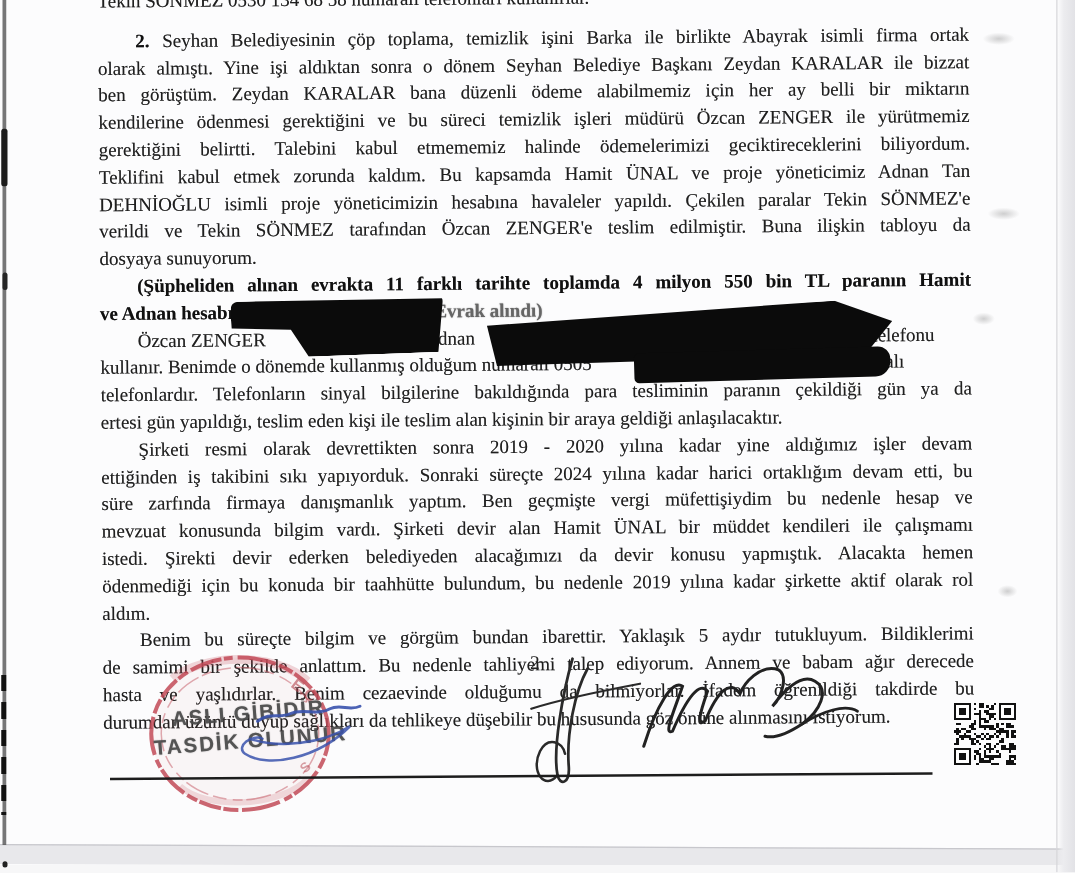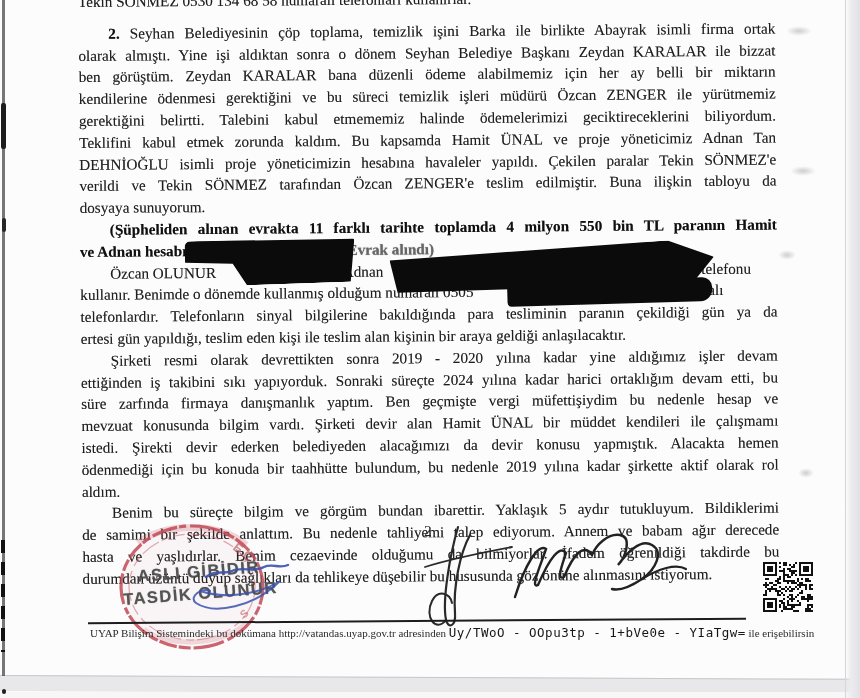--- a/index.html
+++ b/index.html
@@ -78,21 +78,21 @@
     <div class="tl jl">kendilerine ödenmesi gerektiğini ve bu süreci temizlik işleri müdürü Özcan ZENGER ile yürütmemiz</div>
     <div class="tl jl">gerektiğini belirtti. Talebini kabul etmememiz halinde ödemelerimizi geciktireceklerini biliyordum.</div>
     <div class="tl jl">Teklifini kabul etmek zorunda kaldım. Bu kapsamda Hamit ÜNAL ve proje yöneticimiz Adnan Tan</div>
     <div class="tl jl">DEHNİOĞLU isimli proje yöneticimizin hesabına havaleler yapıldı. Çekilen paralar Tekin SÖNMEZ'e</div>
     <div class="tl jl">verildi ve Tekin SÖNMEZ tarafından Özcan ZENGER'e teslim edilmiştir. Buna ilişkin tabloyu da</div>
     <div class="tl ll">dosyaya sunuyorum.</div>
 
     <div class="tl jl ind b">(Şüpheliden alınan evrakta 11 farklı tarihte toplamda 4 milyon 550 bin TL paranın Hamit</div>
     <div class="tl ll"><span class="b">ve Adnan hesabına gön</span><span class="faded-tail">derildiği görüldü. Evrak alındı)</span></div>
 
-    <div class="tl ll"><span class="sp" style="width:30px"></span><span>Özcan OLUNUR</span><span class="sp" style="width:120px"></span><span>, Adnan</span><span class="sp" style="width:318px"></span><span>telefonu</span></div>
+    <div class="tl ll"><span class="sp" style="width:30px"></span><span>Özcan ZENGER</span><span class="sp" style="width:120px"></span><span>, Adnan</span><span class="sp" style="width:318px"></span><span>telefonu</span></div>
     <div class="tl ll"><span>kullanır. Benimde o dönemde kullanmış olduğum numaralı 0505</span><span class="sp" style="width:196px"></span><span>numaralı</span></div>
     <div class="tl jl">telefonlardır. Telefonların sinyal bilgilerine bakıldığında para tesliminin paranın çekildiği gün ya da</div>
     <div class="tl ll">ertesi gün yapıldığı, teslim eden kişi ile teslim alan kişinin bir araya geldiği anlaşılacaktır.</div>
 
     <div class="tl jl ind">Şirketi resmi olarak devrettikten sonra 2019 - 2020 yılına kadar yine aldığımız işler devam</div>
     <div class="tl jl">ettiğinden iş takibini sıkı yapıyorduk. Sonraki süreçte 2024 yılına kadar harici ortaklığım devam etti, bu</div>
     <div class="tl jl">süre zarfında firmaya danışmanlık yaptım. Ben geçmişte vergi müfettişiydim bu nedenle hesap ve</div>
     <div class="tl jl">mevzuat konusunda bilgim vardı. Şirketi devir alan Hamit ÜNAL bir müddet kendileri ile çalışmamı</div>
     <div class="tl jl">istedi. Şirekti devir ederken belediyeden alacağımızı da devir konusu yapmıştık. Alacakta hemen</div>
     <div class="tl jl">ödenmediği için bu konuda bir taahhütte bulundum, bu nedenle 2019 yılına kadar şirkette aktif olarak rol</div>
@@ -128,27 +128,20 @@
   <div class="pageno">2</div>
   <svg class="sigs" width="340" height="135" viewBox="0 0 340 135">
     <path d="M78,22 C70,50 62,95 66,115 C68,124 76,122 75,108 C73,82 80,48 90,30" fill="none" stroke="#2a2a2a" stroke-width="2.2" stroke-linecap="round"></path>
     <path d="M45,62 C70,54 100,48 132,42" fill="none" stroke="#2a2a2a" stroke-width="1.8" stroke-linecap="round"></path>
     <path d="M66,115 C56,128 44,112 52,96 C58,84 70,88 72,98" fill="none" stroke="#2a2a2a" stroke-width="2" stroke-linecap="round"></path>
     <path d="M135,92 C145,60 158,38 166,44 C160,62 150,84 158,80 C170,52 180,40 186,48 C182,60 176,76 184,72 C194,48 204,38 212,50 C216,40 228,28 240,30 C252,32 246,52 238,60 C250,44 262,34 272,40 C284,47 276,64 262,74 C250,82 240,86 232,84" fill="none" stroke="#222" stroke-width="2.4" stroke-linecap="round"></path>
     <path d="M262,74 C278,64 296,58 306,64" fill="none" stroke="#222" stroke-width="2.2" stroke-linecap="round"></path>
   </svg>
 
   <div class="footer-line"></div>
-  <div class="footer">
-    <span>UYAP Bilişim Sistemindeki bu dokümana</span>
-    <span>http://vatandas.uyap.gov.tr</span>
-    <span>adresinden</span>
-    <span class="code">Uy/TWoO - OOpu3tp - 1+bVe0e - YIaTgw=</span>
-    <span>ile erişebilirsin</span>
-  </div>
 
   <svg class="qr" id="qr-svg" width="50" height="50" viewBox="0 0 25 25" shape-rendering="crispEdges">
       <g fill="#111">
         <rect x="8" y="0" width="1" height="1"></rect>
         <rect x="10" y="0" width="1" height="1"></rect>
         <rect x="11" y="0" width="1" height="1"></rect>
         <rect x="16" y="0" width="1" height="1"></rect>
         <rect x="10" y="1" width="1" height="1"></rect>
         <rect x="11" y="1" width="1" height="1"></rect>
         <rect x="13" y="1" width="1" height="1"></rect>

